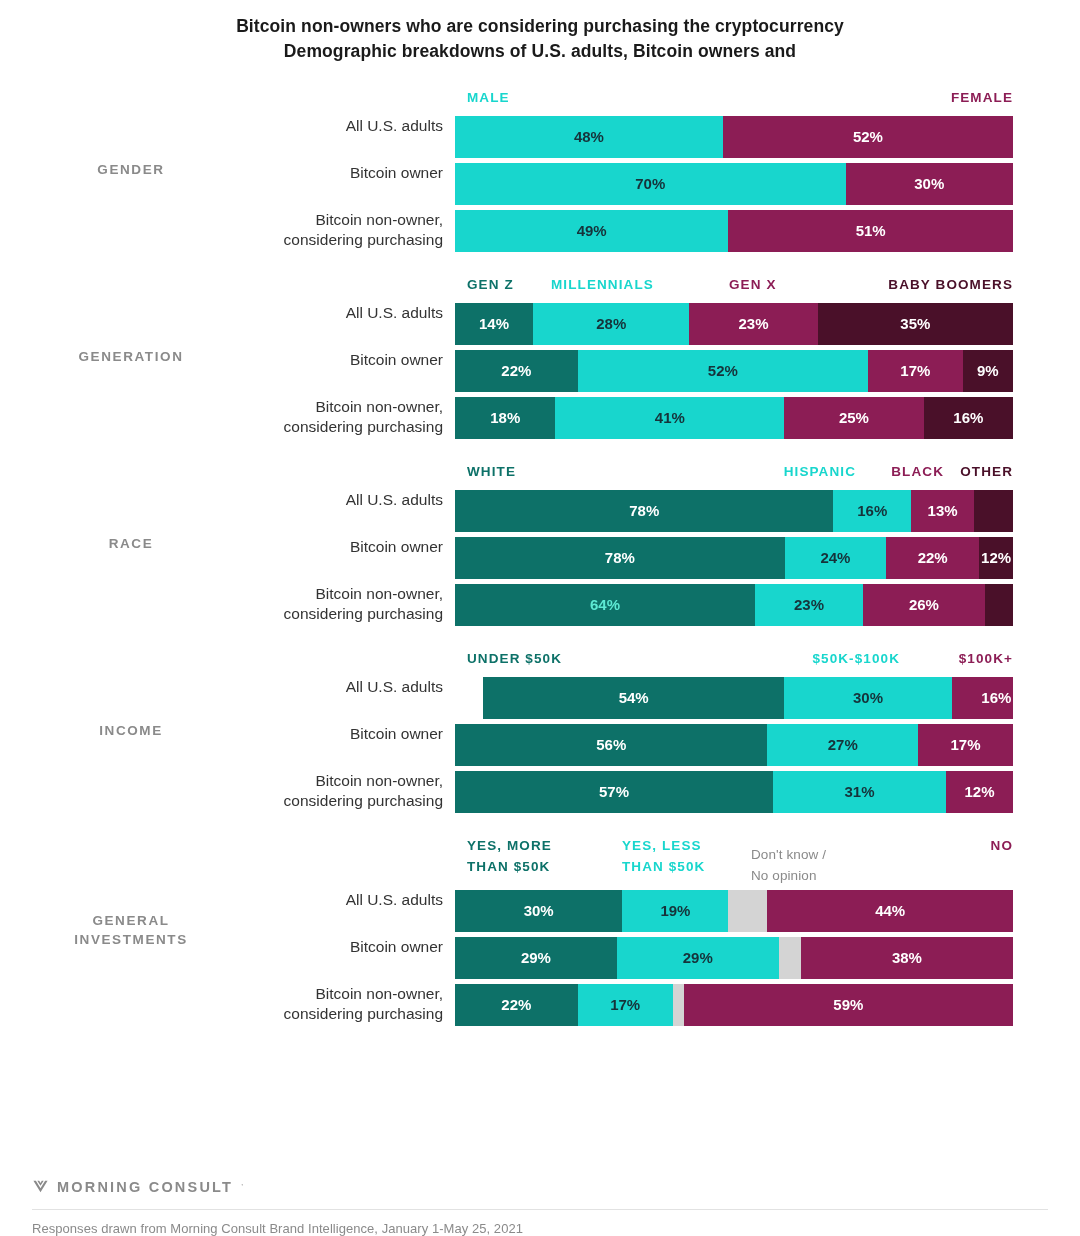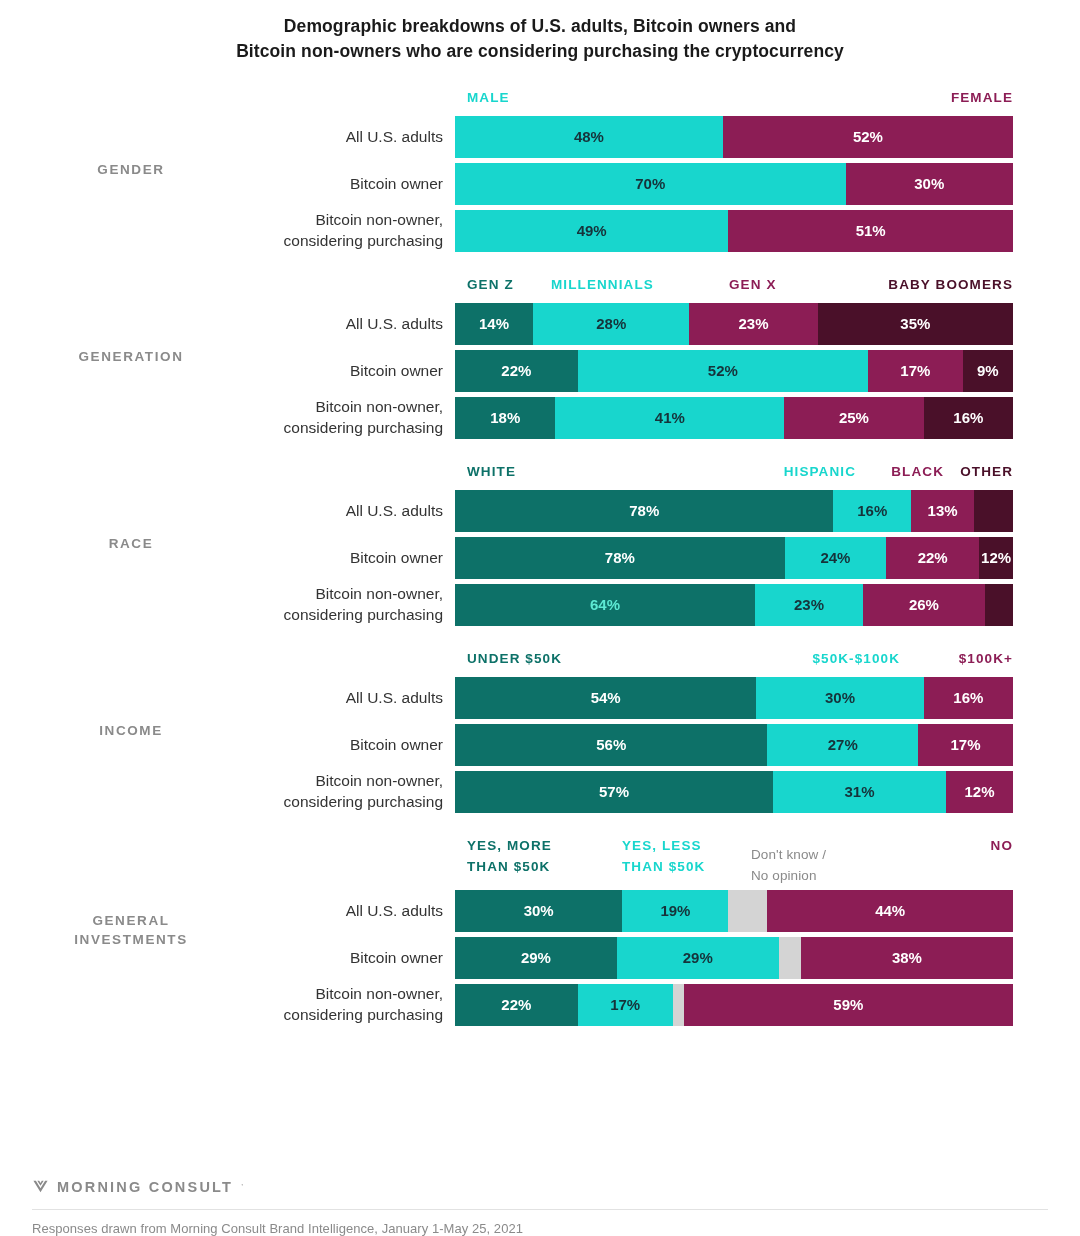--- a/index.html
+++ b/index.html
@@ -63,21 +63,21 @@
     font-weight:normal;
     letter-spacing:0.1px;
     font-size:13.5px;
     margin-top:9px;
   }
 
   
   .rows{display:flex;flex-direction:column;gap:5px;}
   .row{
     display:flex;
-    align-items:center;
+    align-items:flex-start;
     height:42px;
   }
   .row-label{
     width:455px;
     flex:0 0 455px;
     text-align:right;
     padding-right:12px;
     box-sizing:border-box;
     font-size:15.5px;
     color:#333333;
@@ -162,22 +162,22 @@
     letter-spacing:0.05px;
     white-space:nowrap;
   }
 </style>
 </head>
 <body>
 
 <div class="chart-wrap">
 
   <div class="title">
+    <span class="title-line">Bitcoin non-owners who are considering purchasing the cryptocurrency</span>
     <span class="title-line">Demographic breakdowns of U.S. adults, Bitcoin owners and</span>
-    <span class="title-line">Bitcoin non-owners who are considering purchasing the cryptocurrency</span>
   </div>
 
   <div id="sections-host">
       <div class="section">
         <div class="cat-label">GENDER</div>
         <div class="section-inner">
           <div class="legend-row">
             <span class="legend-item" style="color: rgb(24, 214, 205); left: 0px;">MALE</span>
             <span class="legend-item" style="color: rgb(140, 29, 85); right: 0px;">FEMALE</span>
           </div>
@@ -314,21 +314,21 @@
             <span class="legend-item" style="color: rgb(13, 113, 104); left: 0px;">UNDER $50K</span>
             <span class="legend-item" style="color: rgb(24, 214, 205); right: 113px;">$50K-$100K</span>
             <span class="legend-item" style="color: rgb(140, 29, 85); right: 0px;">$100K+</span>
           </div>
           <div class="rows">
             <div class="row">
               <div class="row-label">
                 <span>All U.S. adults</span>
               </div>
               <div class="bar">
-                <div class="seg" style="background: rgb(13, 113, 104); color: rgb(255, 255, 255); flex: 0 0 54%;">54%</div>
+                <div class="seg" style="background: rgb(13, 113, 104); color: rgb(255, 255, 255); flex: 0 0 54%; margin-left: 28px;">54%</div>
                 <div class="seg" style="background: rgb(24, 214, 205); color: rgb(22, 51, 58); flex: 0 0 30%;">30%</div>
                 <div class="seg" style="background: rgb(140, 29, 85); color: rgb(255, 255, 255); flex: 0 0 16%;">16%</div>
               </div>
             </div>
             <div class="row">
               <div class="row-label">
                 <span>Bitcoin owner</span>
               </div>
               <div class="bar">
                 <div class="seg" style="background: rgb(13, 113, 104); color: rgb(255, 255, 255); flex: 0 0 56%;">56%</div>

